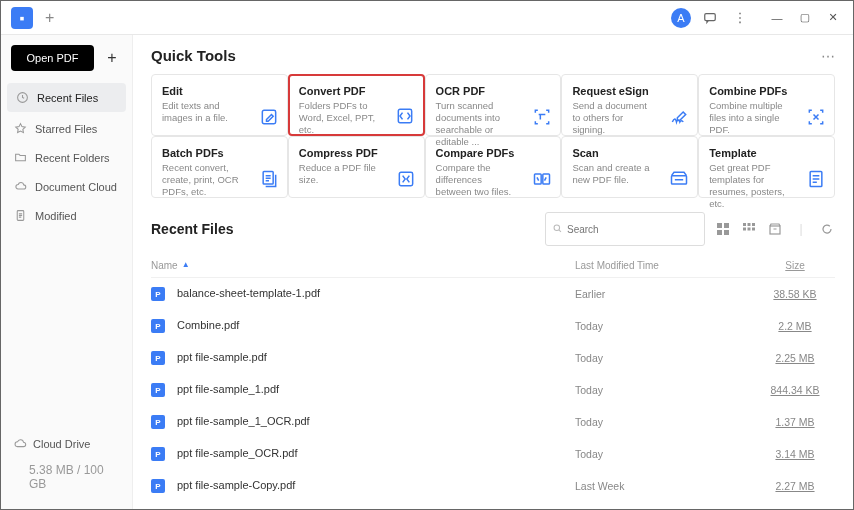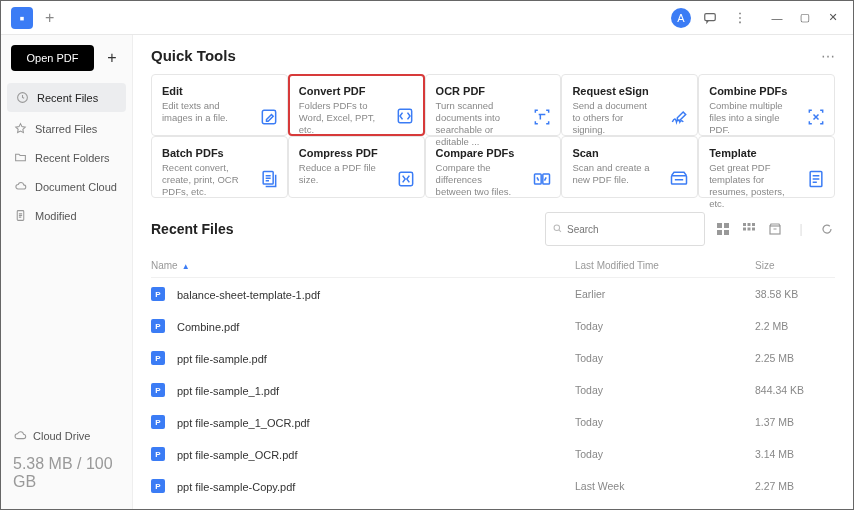--- a/index.html
+++ b/index.html
@@ -16,42 +16,42 @@
 .body { flex: 1; display: flex; overflow: hidden; }
 .sidebar { width: 132px; background: #fafafa; border-right: 1px solid #eee; display: flex; flex-direction: column; padding: 10px 0; }
 .openrow { display: flex; align-items: center; gap: 8px; padding: 0 10px 10px 10px; }
 .openbtn { flex: 1; background: #000000; color: #fff; border: none; border-radius: 4px; height: 26px; font-size: 11px; cursor: pointer; }
 .plusbtn { width: 20px; height: 20px; color: #333; font-size: 16px; display: flex; align-items: center; justify-content: center; cursor: pointer; }
 .navitem { display: flex; align-items: center; gap: 8px; padding: 8px 12px; font-size: 11px; color: #555; cursor: pointer; }
 .navitem.active { background: #ecedef; color: #222; border-radius: 4px; margin: 2px 6px; padding: 8px 8px; }
 .navicon { width: 14px; display: flex; justify-content: center; color: #999; }
 .sidespacer { flex: 1; }
 .clouddrive { padding: 8px 12px; font-size: 11px; color: #555; display: flex; align-items: center; gap: 6px; }
-.storage { padding: 4px 12px 8px 12px; font-size: 16px; color: #999; }
+.storage { padding: 4px 12px 8px 28px; font-size: 12px; color: #999; }
 .main { flex: 1; padding: 12px 18px; overflow: auto; }
 .qthdr { display: flex; align-items: center; justify-content: space-between; margin-bottom: 10px; }
 .qttitle { font-size: 15px; font-weight: 600; color: #222; }
 .qtmore { color: #888; font-size: 14px; }
 .qtgrid { display: grid; grid-template-columns: repeat(5, 1fr); margin-bottom: 10px; }
 .qtcard { border: 1px solid #e6e6e6; border-radius: 4px; padding: 10px 10px; height: 62px; position: relative; }
 .qtcard.selected { border: 2px solid #d73a3a; padding: 9px 9px; }
 .qtname { font-size: 11px; font-weight: 600; color: #222; margin-bottom: 3px; }
 .qtdesc { font-size: 9.5px; color: #888; line-height: 1.25; max-width: 80px; }
 .qticon { position: absolute; right: 8px; bottom: 8px; width: 20px; height: 20px; color: #3b7cf5; }
 .rfhdr { display: flex; align-items: center; justify-content: space-between; margin: 14px 0 8px 0; }
 .rftitle { font-size: 14px; font-weight: 600; color: #222; }
 .rfctrls { display: flex; align-items: center; gap: 10px; }
 .search { display: flex; align-items: center; border: 1px solid #ddd; border-radius: 3px; height: 22px; padding: 16px 6px; width: 160px; }
 .search input { border: none; outline: none; font-size: 10px; flex: 1; color: #555; background: transparent; }
 .viewbtn { width: 16px; height: 16px; color: #999; display: flex; align-items: center; justify-content: center; font-size: 12px; }
 .table { width: 100%; }
 .thead { display: flex; font-size: 10px; color: #999; padding: 6px 0; border-bottom: 1px solid #f0f0f0; }
-.col-name { flex: 1; display: flex; align-items: flex-end; gap: 4px; }
+.col-name { flex: 1; display: flex; align-items: flex-start; gap: 4px; }
 .col-mod { width: 180px; }
-.col-size { width: 80px; text-align: left; }
+.col-size { width: 80px; text-align: center; text-decoration: underline; }
 .trow { display: flex; align-items: center; font-size: 11px; color: #333; padding: 9px 0; }
 .trow .col-mod { color: #888; font-size: 10.5px; }
 .trow .col-size { color: #888; font-size: 10.5px; }
 .fileicon { width: 14px; height: 14px; background: #3b7cf5; border-radius: 2px; margin-right: 8px; display: flex; align-items: center; justify-content: center; color: #fff; font-size: 8px; font-weight: bold; }
 .sorticon { font-size: 8px; color: #3b7cf5; }
 </style>
 </head>
 <body>
 
 <div class="window">

